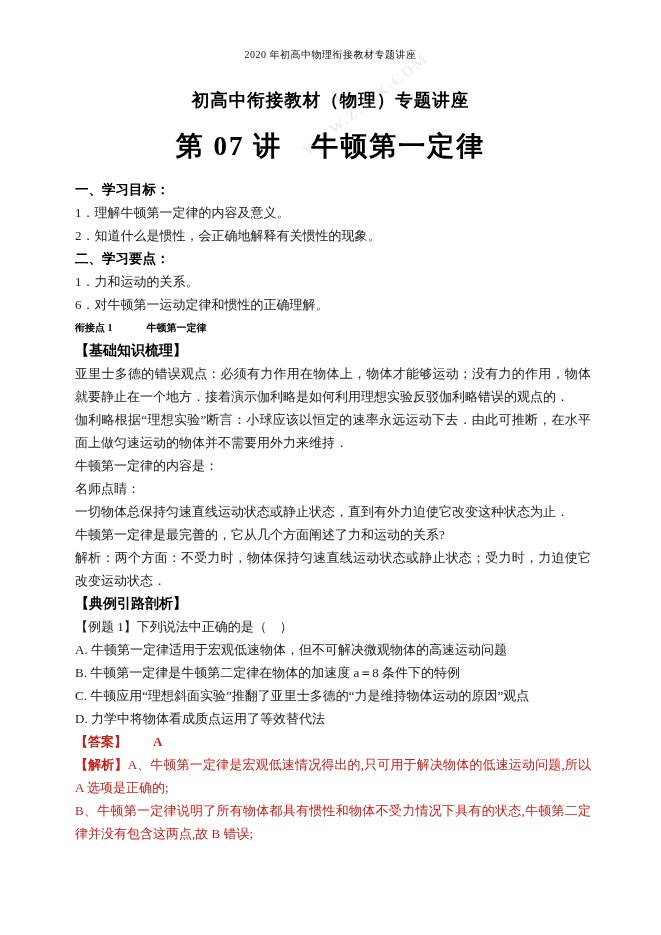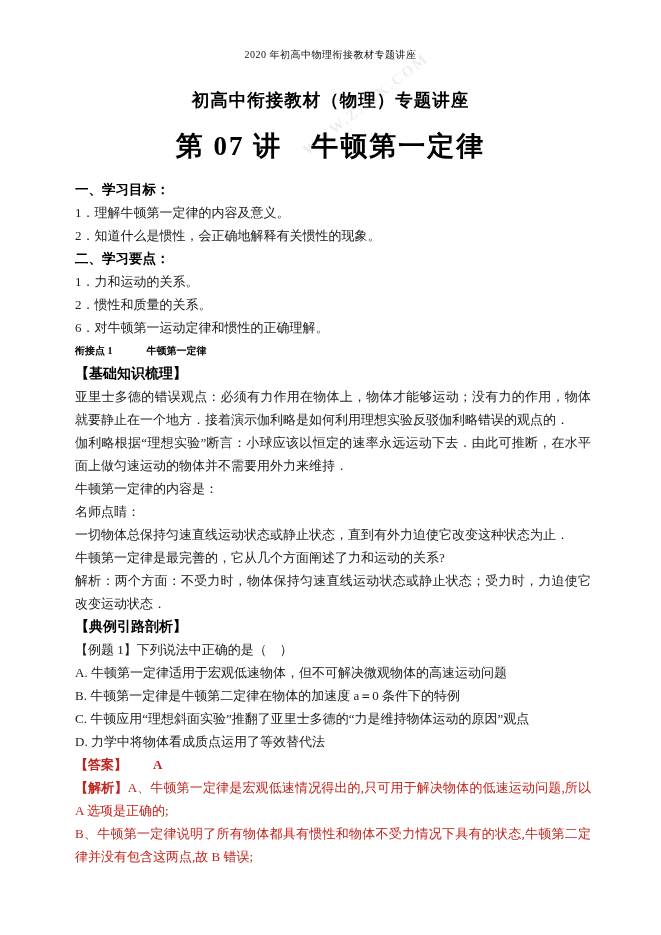--- a/index.html
+++ b/index.html
@@ -93,40 +93,39 @@
   <h2 class="lesson-title">第 07 讲　牛顿第一定律</h2>
 
   <div class="content">
 
     <p class="h-bold">一、学习目标：</p>
     <p>1．理解牛顿第一定律的内容及意义。</p>
     <p>2．知道什么是惯性，会正确地解释有关惯性的现象。</p>
 
     <p class="h-bold">二、学习要点：</p>
     <p>1．力和运动的关系。</p>
-    <p>2．惯性和质量的关系。</p>
     <p>6．对牛顿第一运动定律和惯性的正确理解。</p>
 
     <p class="bridge-heading"><span>衔接点 1</span><span class="bh-space"></span><span>牛顿第一定律</span></p>
 
     <p class="block-heading">【基础知识梳理】</p>
 
     <p>亚里士多德的错误观点：必须有力作用在物体上，物体才能够运动；没有力的作用，物体就要静止在一个地方．接着演示伽利略是如何利用理想实验反驳伽利略错误的观点的．</p>
     <p>伽利略根据“理想实验”断言：小球应该以恒定的速率永远运动下去．由此可推断，在水平面上做匀速运动的物体并不需要用外力来维持．</p>
     <p>牛顿第一定律的内容是：</p>
     <p>名师点睛：</p>
     <p>一切物体总保持匀速直线运动状态或静止状态，直到有外力迫使它改变这种状态为止．</p>
     <p>牛顿第一定律是最完善的，它从几个方面阐述了力和运动的关系?</p>
     <p>解析：两个方面：不受力时，物体保持匀速直线运动状态或静止状态；受力时，力迫使它改变运动状态．</p>
 
     <p class="block-heading">【典例引路剖析】</p>
 
     <p>【例题 1】下列说法中正确的是（　）</p>
     <p>A. 牛顿第一定律适用于宏观低速物体，但不可解决微观物体的高速运动问题</p>
-    <p>B. 牛顿第一定律是牛顿第二定律在物体的加速度 a＝0 条件下的特例</p>
+    <p>B. 牛顿第一定律是牛顿第二定律在物体的加速度 a＝8 条件下的特例</p>
     <p>C. 牛顿应用“理想斜面实验”推翻了亚里士多德的“力是维持物体运动的原因”观点</p>
     <p>D. 力学中将物体看成质点运用了等效替代法</p>
 
     <p class="answer-line"><span class="ans-label">【答案】</span><span class="ans-value">A</span></p>
 
     <p class="analysis"><span class="ana-label">【解析】</span><span>A、牛顿第一定律是宏观低速情况得出的,只可用于解决物体的低速运动问题,所以 A 选项是正确的;</span></p>
     <p class="analysis">B、牛顿第一定律说明了所有物体都具有惯性和物体不受力情况下具有的状态,牛顿第二定律并没有包含这两点,故 B 错误;</p>
 
   </div>
 </div>

